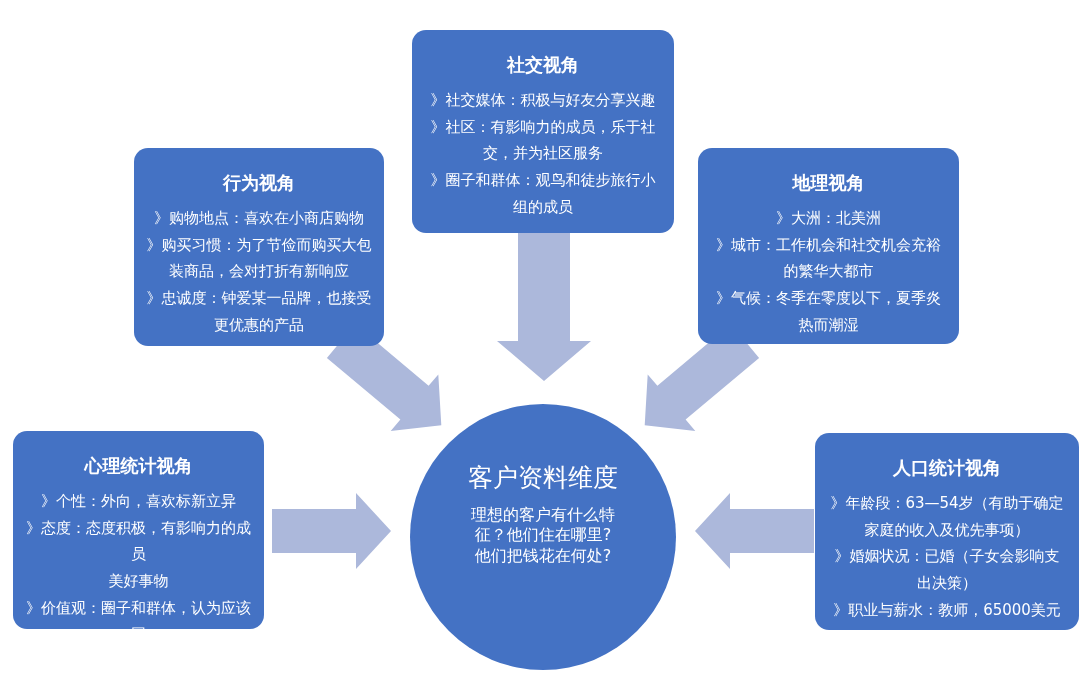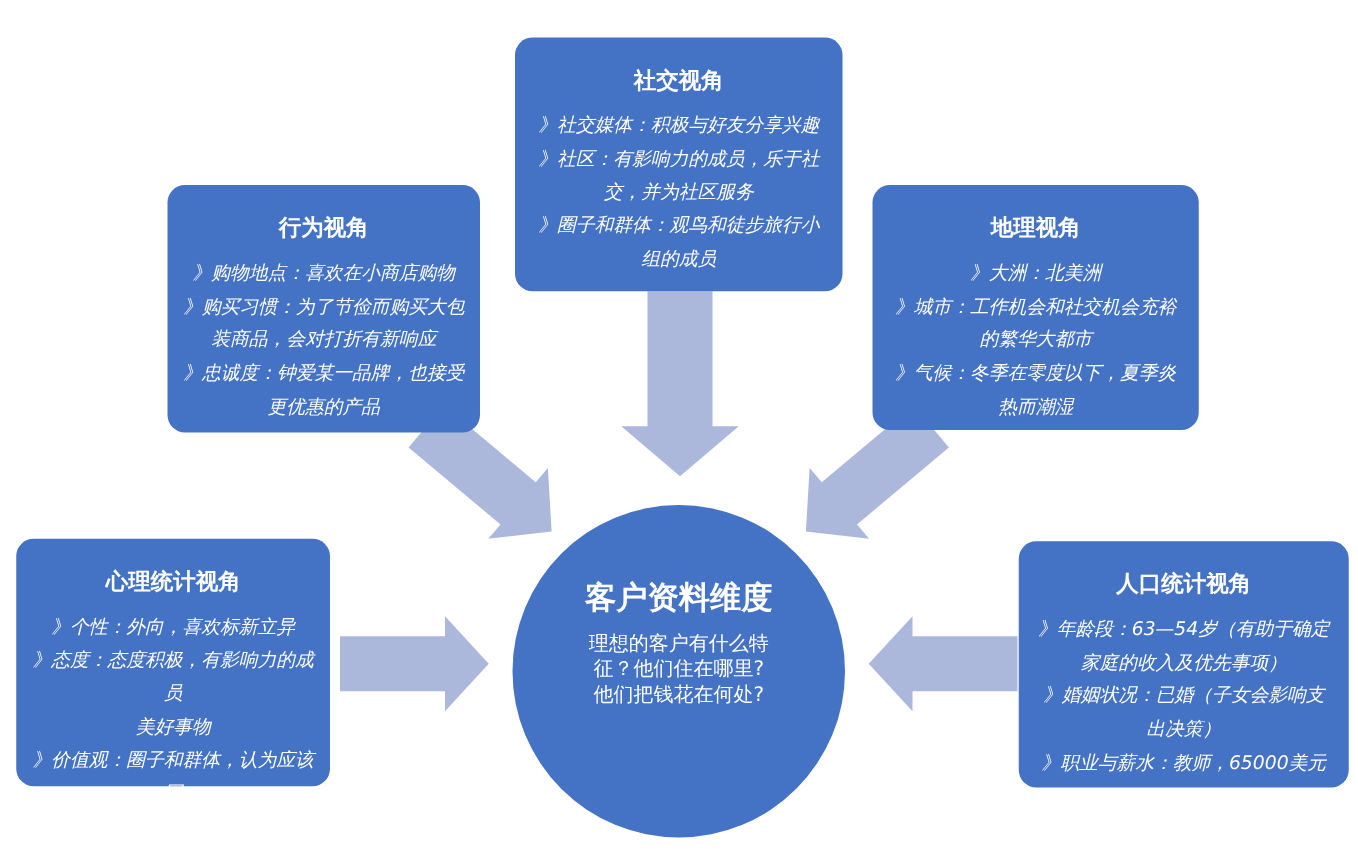--- a/index.html
+++ b/index.html
@@ -30,42 +30,41 @@
   .pbox .ptitle {
     font-weight:bold;
     font-size:18px;
     line-height:1;
     margin-bottom:13px;
   }
   .pbox .bullet {
     font-size:15px;
     line-height:1.78;
     white-space:pre-line;
-    font-style:italic;
   }
   #box-social   { left:412px; top:30px;  width:262px; height:203px; }
   #box-behavior { left:134px; top:148px; width:250px; height:198px; }
   #box-geo      { left:698px; top:148px; width:261px; height:196px; }
   #box-psycho   { left:13px;  top:431px; width:251px; height:198px; }
   #box-demo     { left:815px; top:433px; width:264px; height:197px; }
   #center-circle {
     position:absolute;
     z-index:2;
     left:410px; top:404px;
     width:266px; height:266px;
     border-radius:50%;
     background: var(--box-fill, #4472c4);
     color: var(--text-color, #ffffff);
     text-align:center;
     box-sizing:border-box;
     padding-top:60px;
   }
   #center-circle .ctitle {
     font-size:25px;
-    font-weight:bold;
+    font-weight:normal;
     line-height:1.1;
     margin-bottom:13px;
   }
   #center-circle .cbody {
     font-size:16px;
     line-height:1.3;
     white-space:pre-line;
   }
 </style>
 </head>

